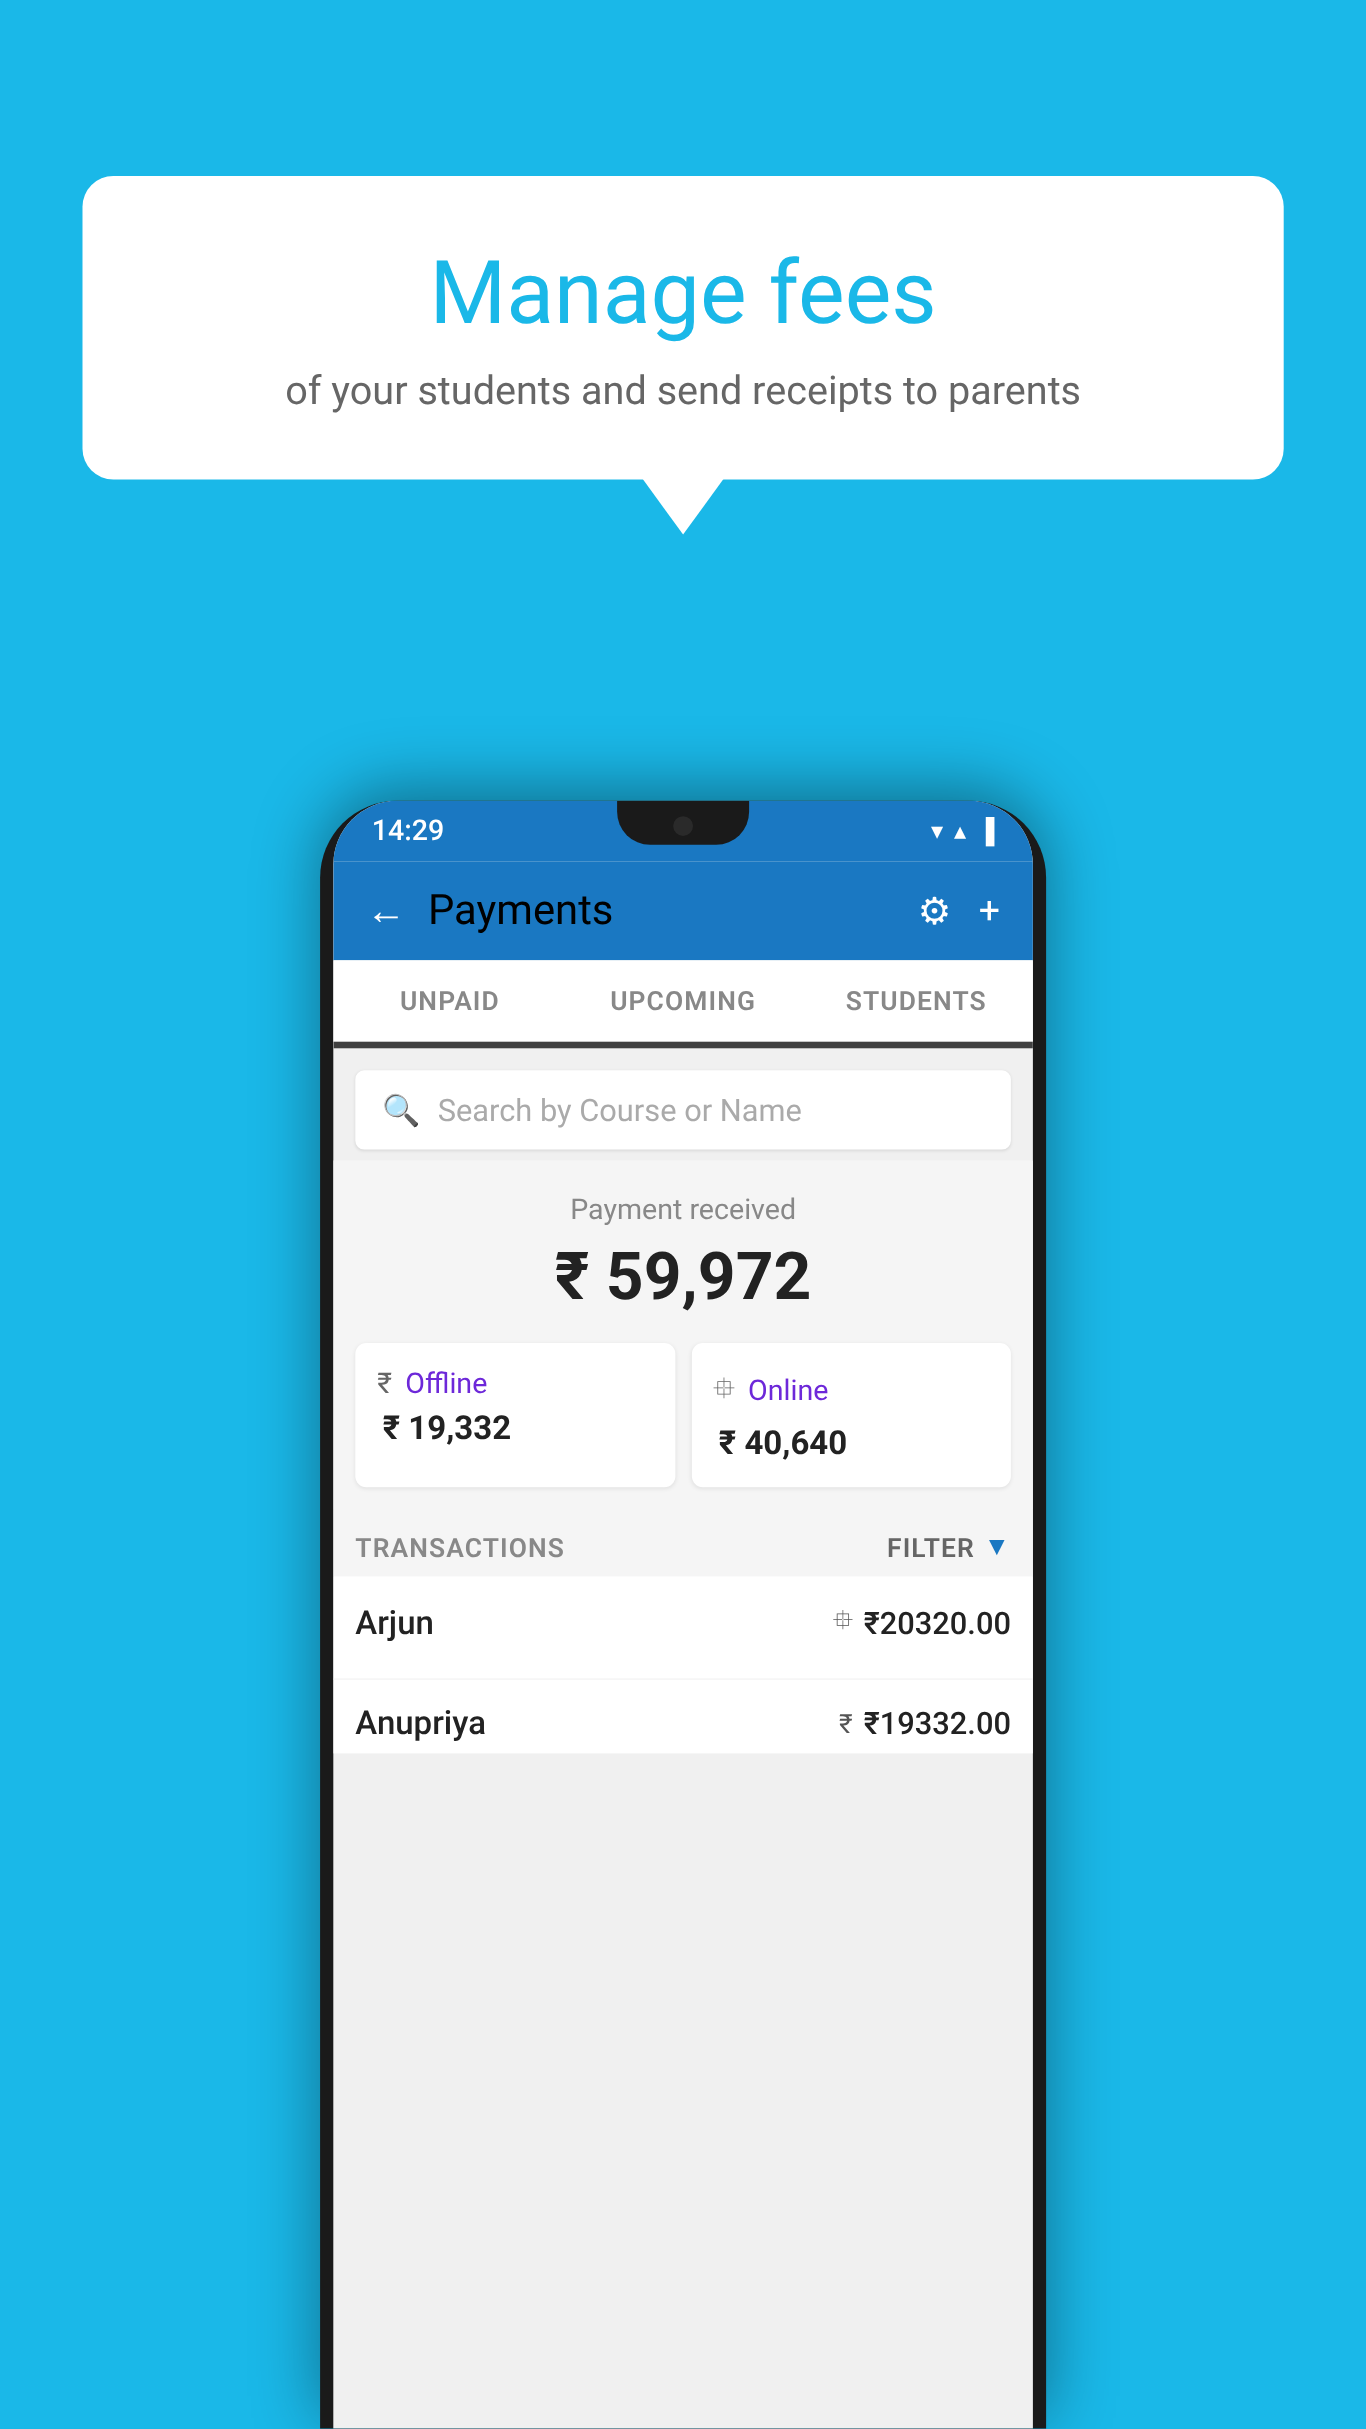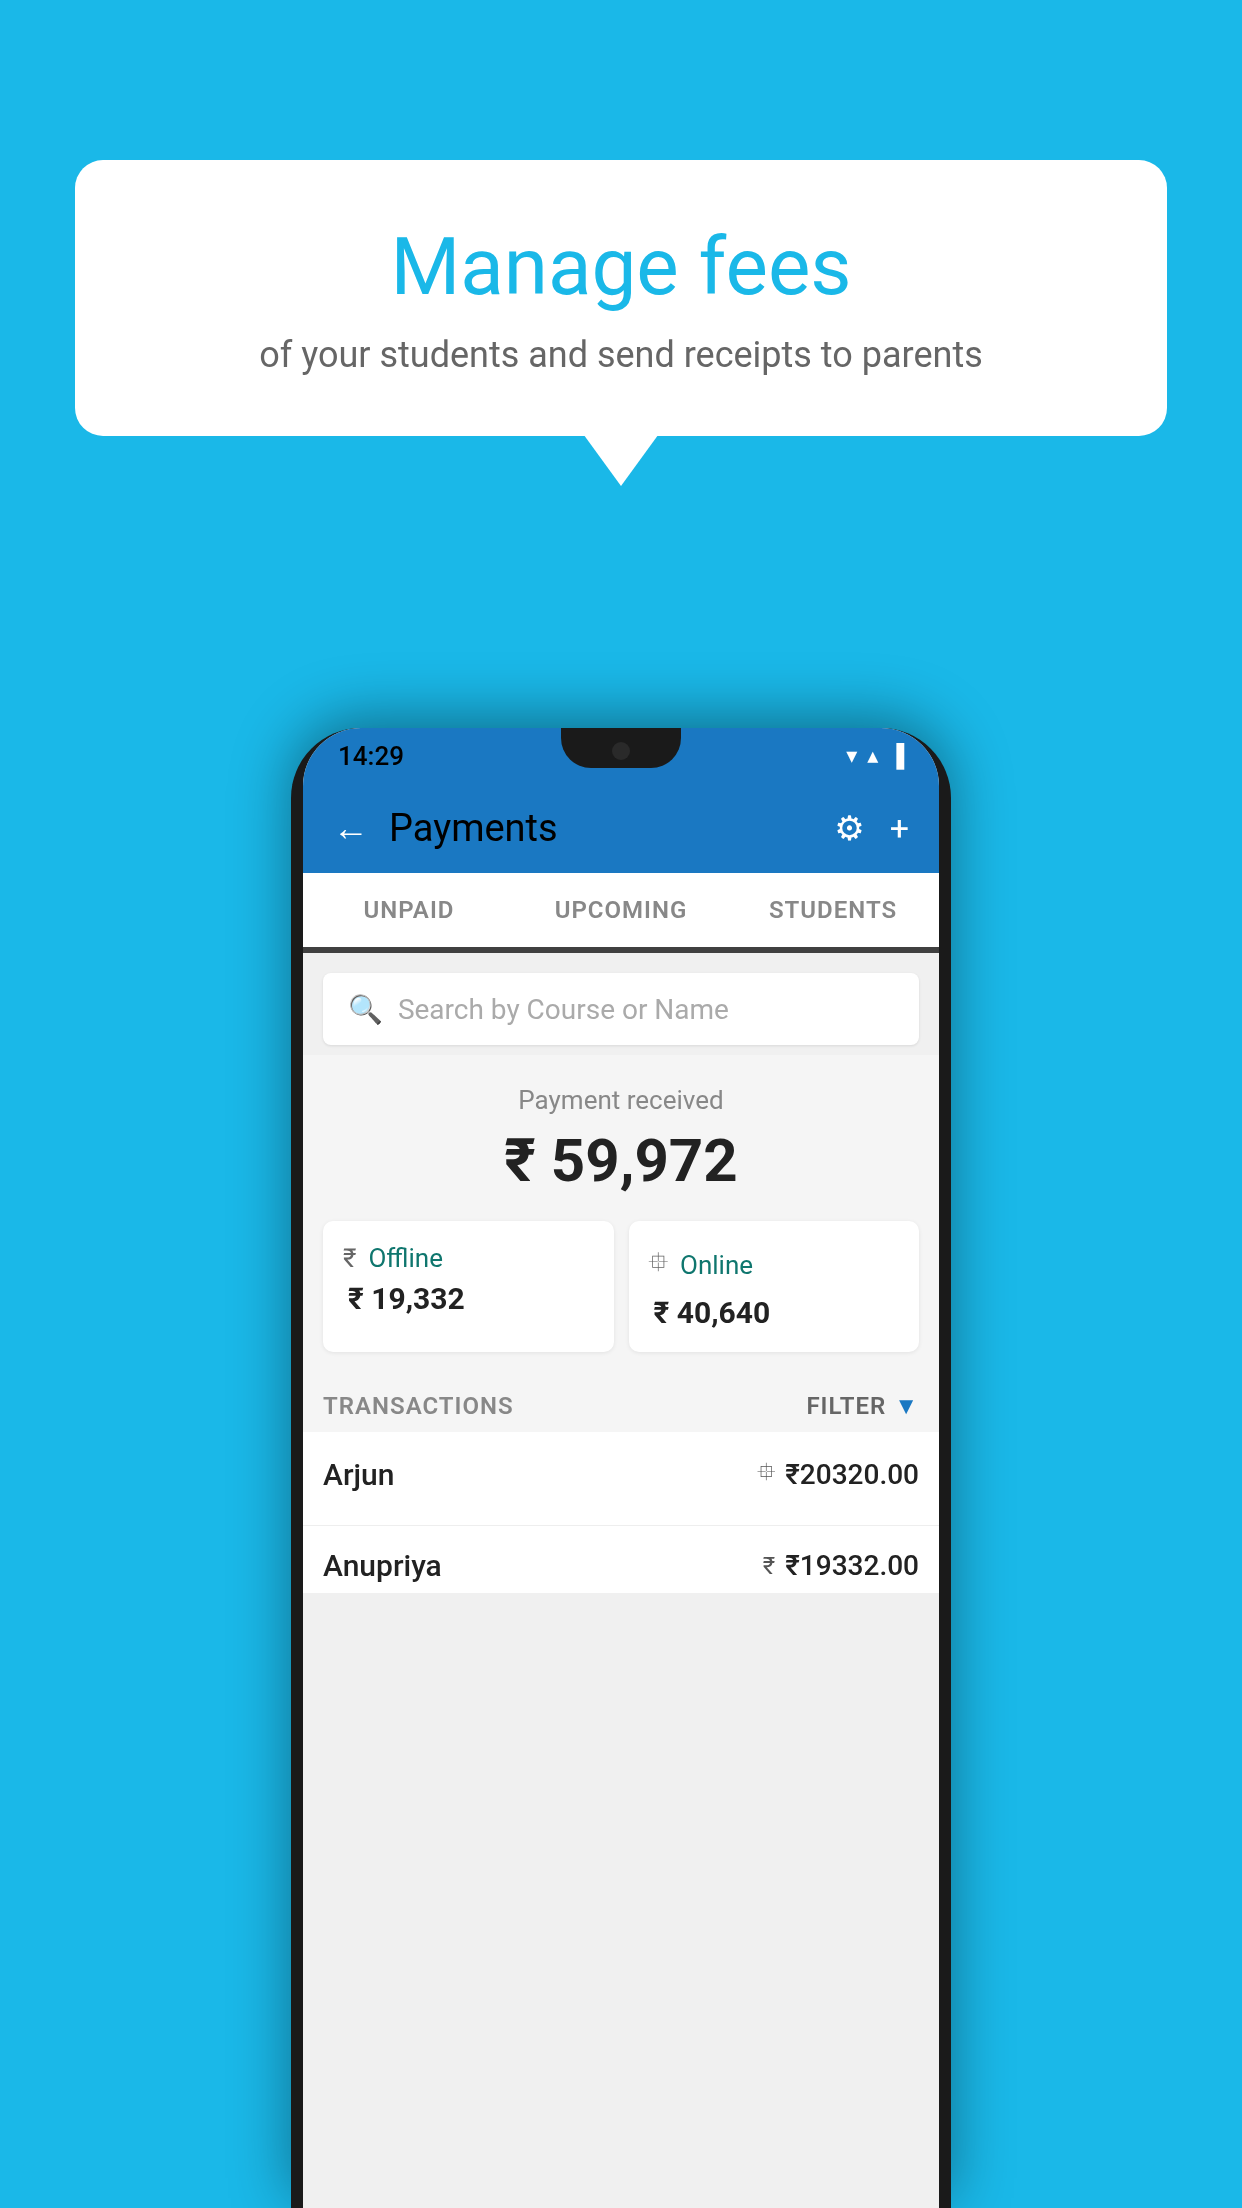--- a/index.html
+++ b/index.html
@@ -90,21 +90,21 @@
       background: #1a78c2;
       height: 55px;
       display: flex;
       align-items: center;
       justify-content: space-between;
       padding: 0 35px;
       border-radius: 55px 55px 0 0;
     }
 
     .status-time {
-      color: #000000;
+      color: #ffffff;
       font-size: 26px;
       font-weight: 500;
     }
 
     .status-icons {
       display: flex;
       align-items: center;
       gap: 10px;
     }
 
@@ -271,21 +271,21 @@
       gap: 12px;
       margin-bottom: 8px;
     }
 
     .card-icon {
       color: #666;
       font-size: 26px;
     }
 
     .card-label {
-      color: #0f766e;
+      color: #6d28d9;
       font-size: 26px;
     }
 
     .card-amount {
       color: #222;
       font-size: 30px;
       font-weight: 700;
       padding-left: 5px;
     }
 

